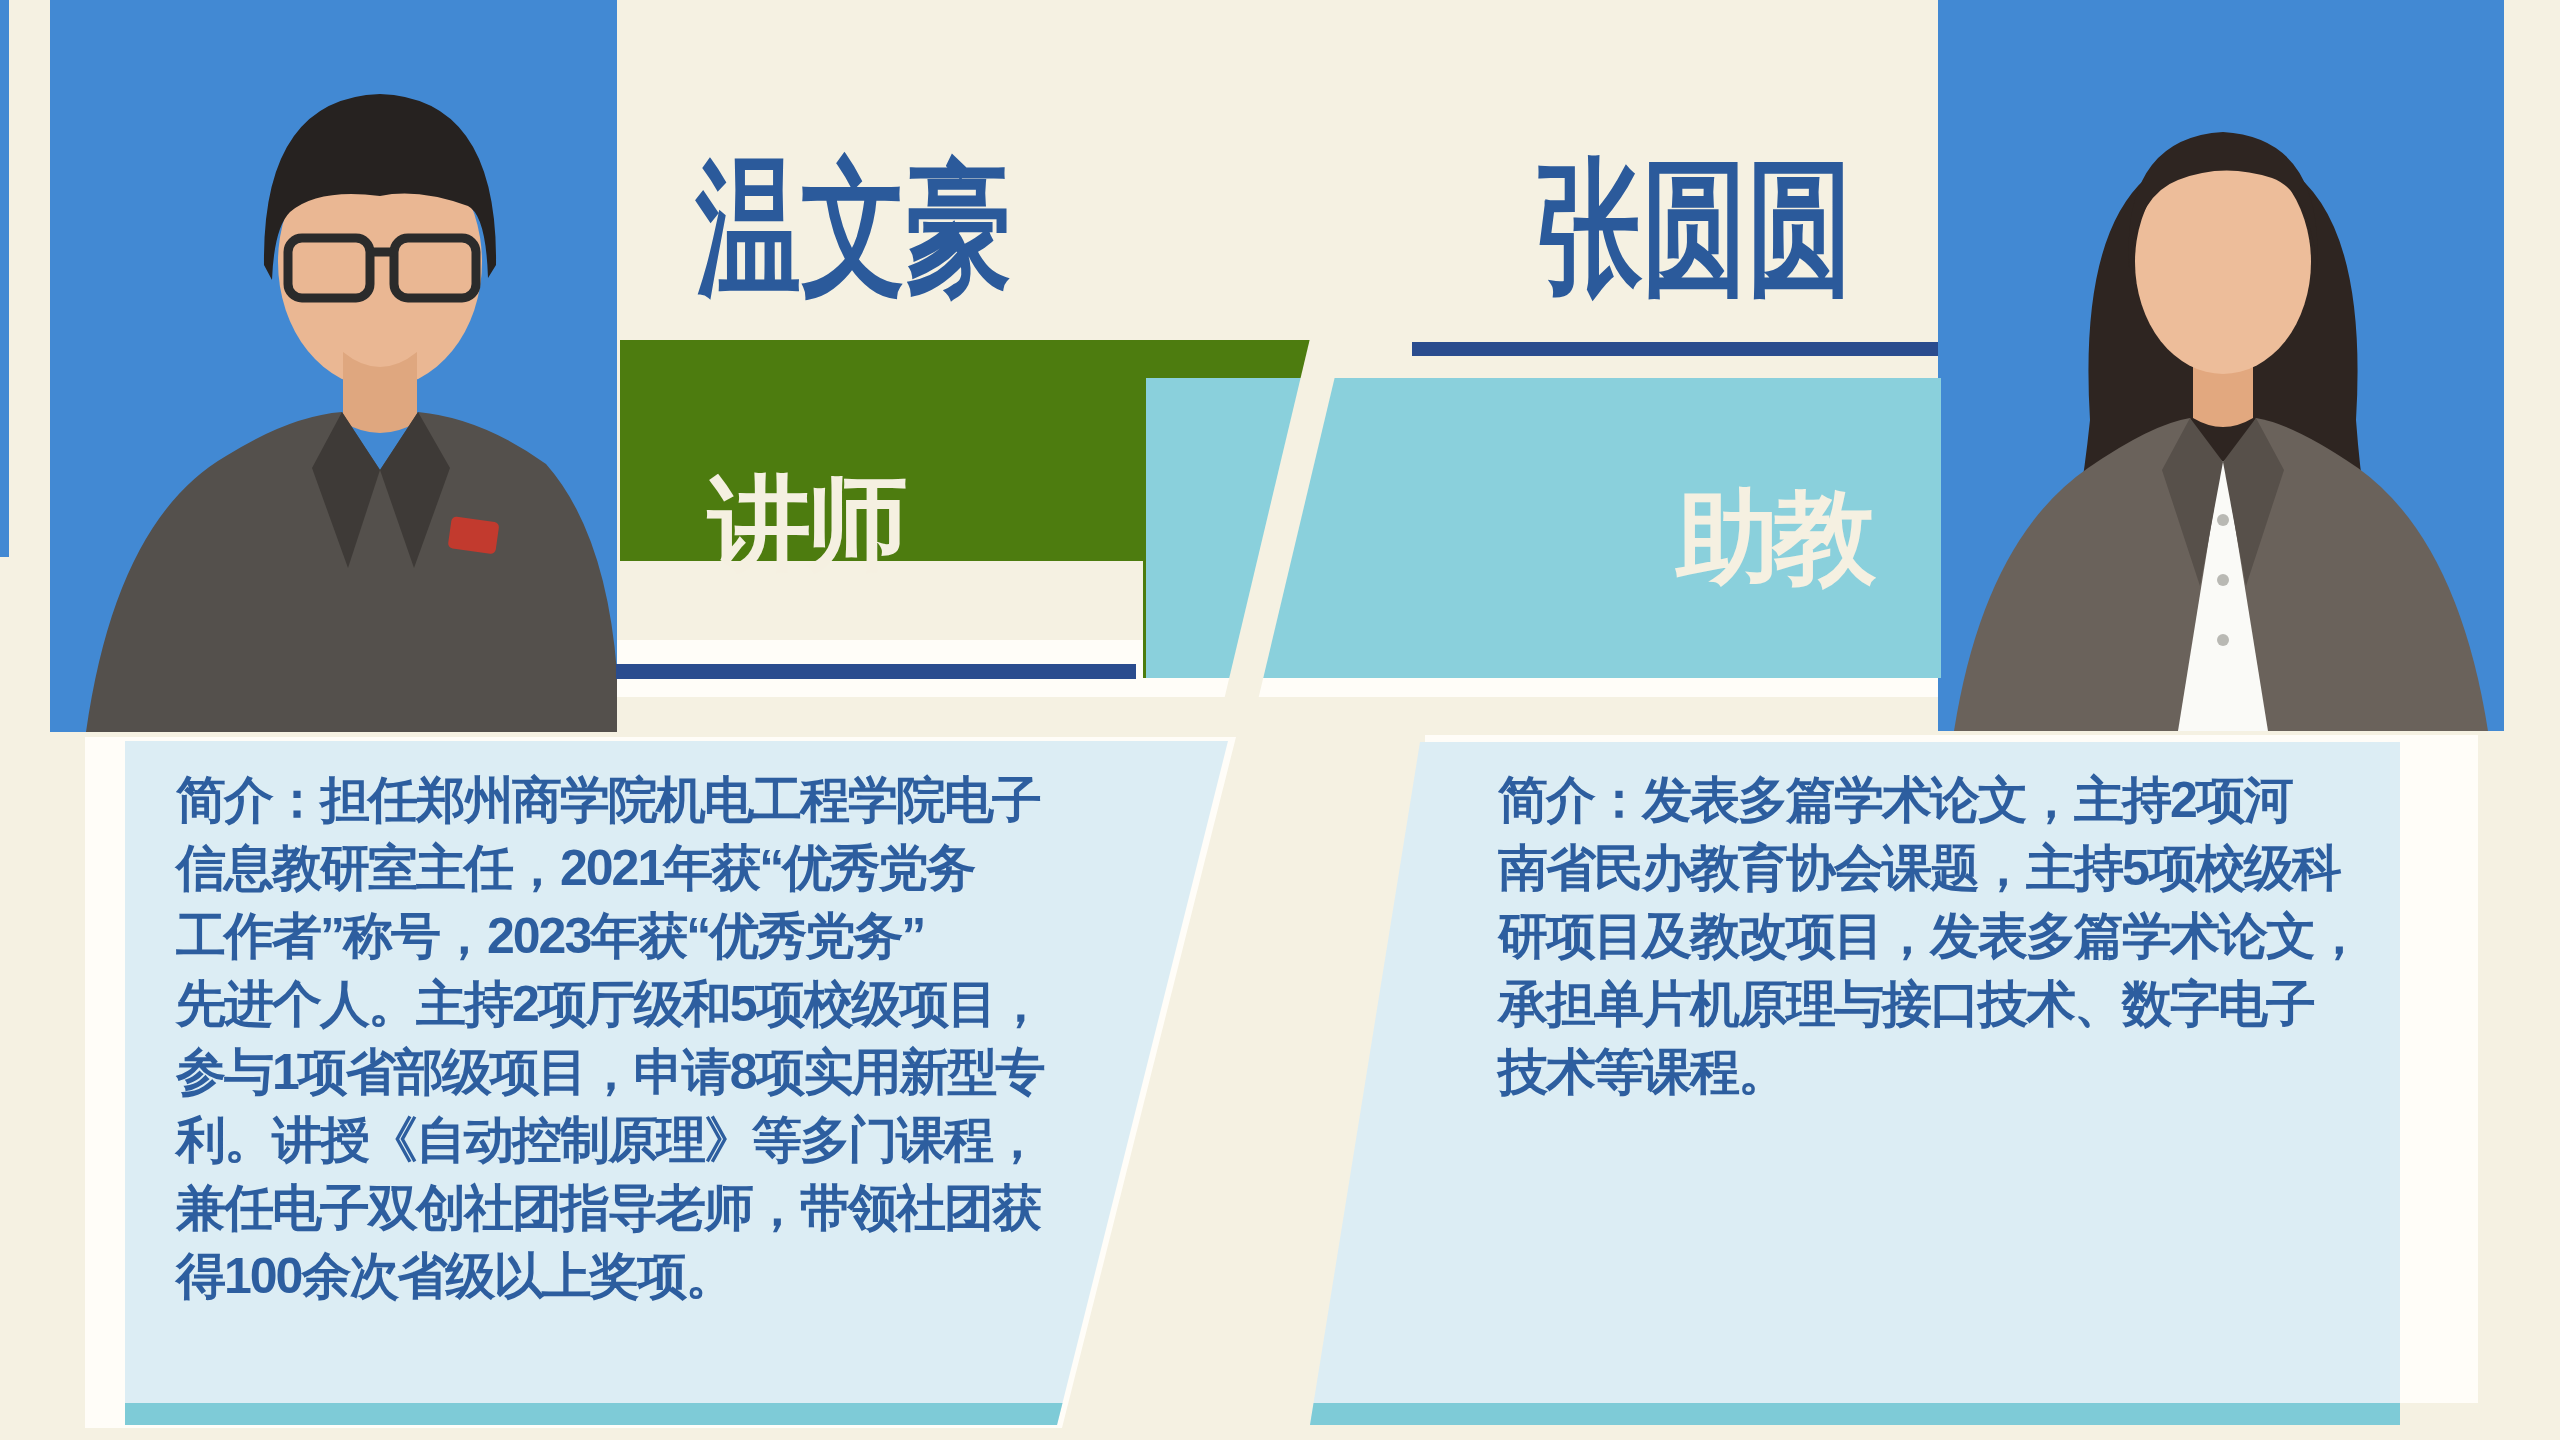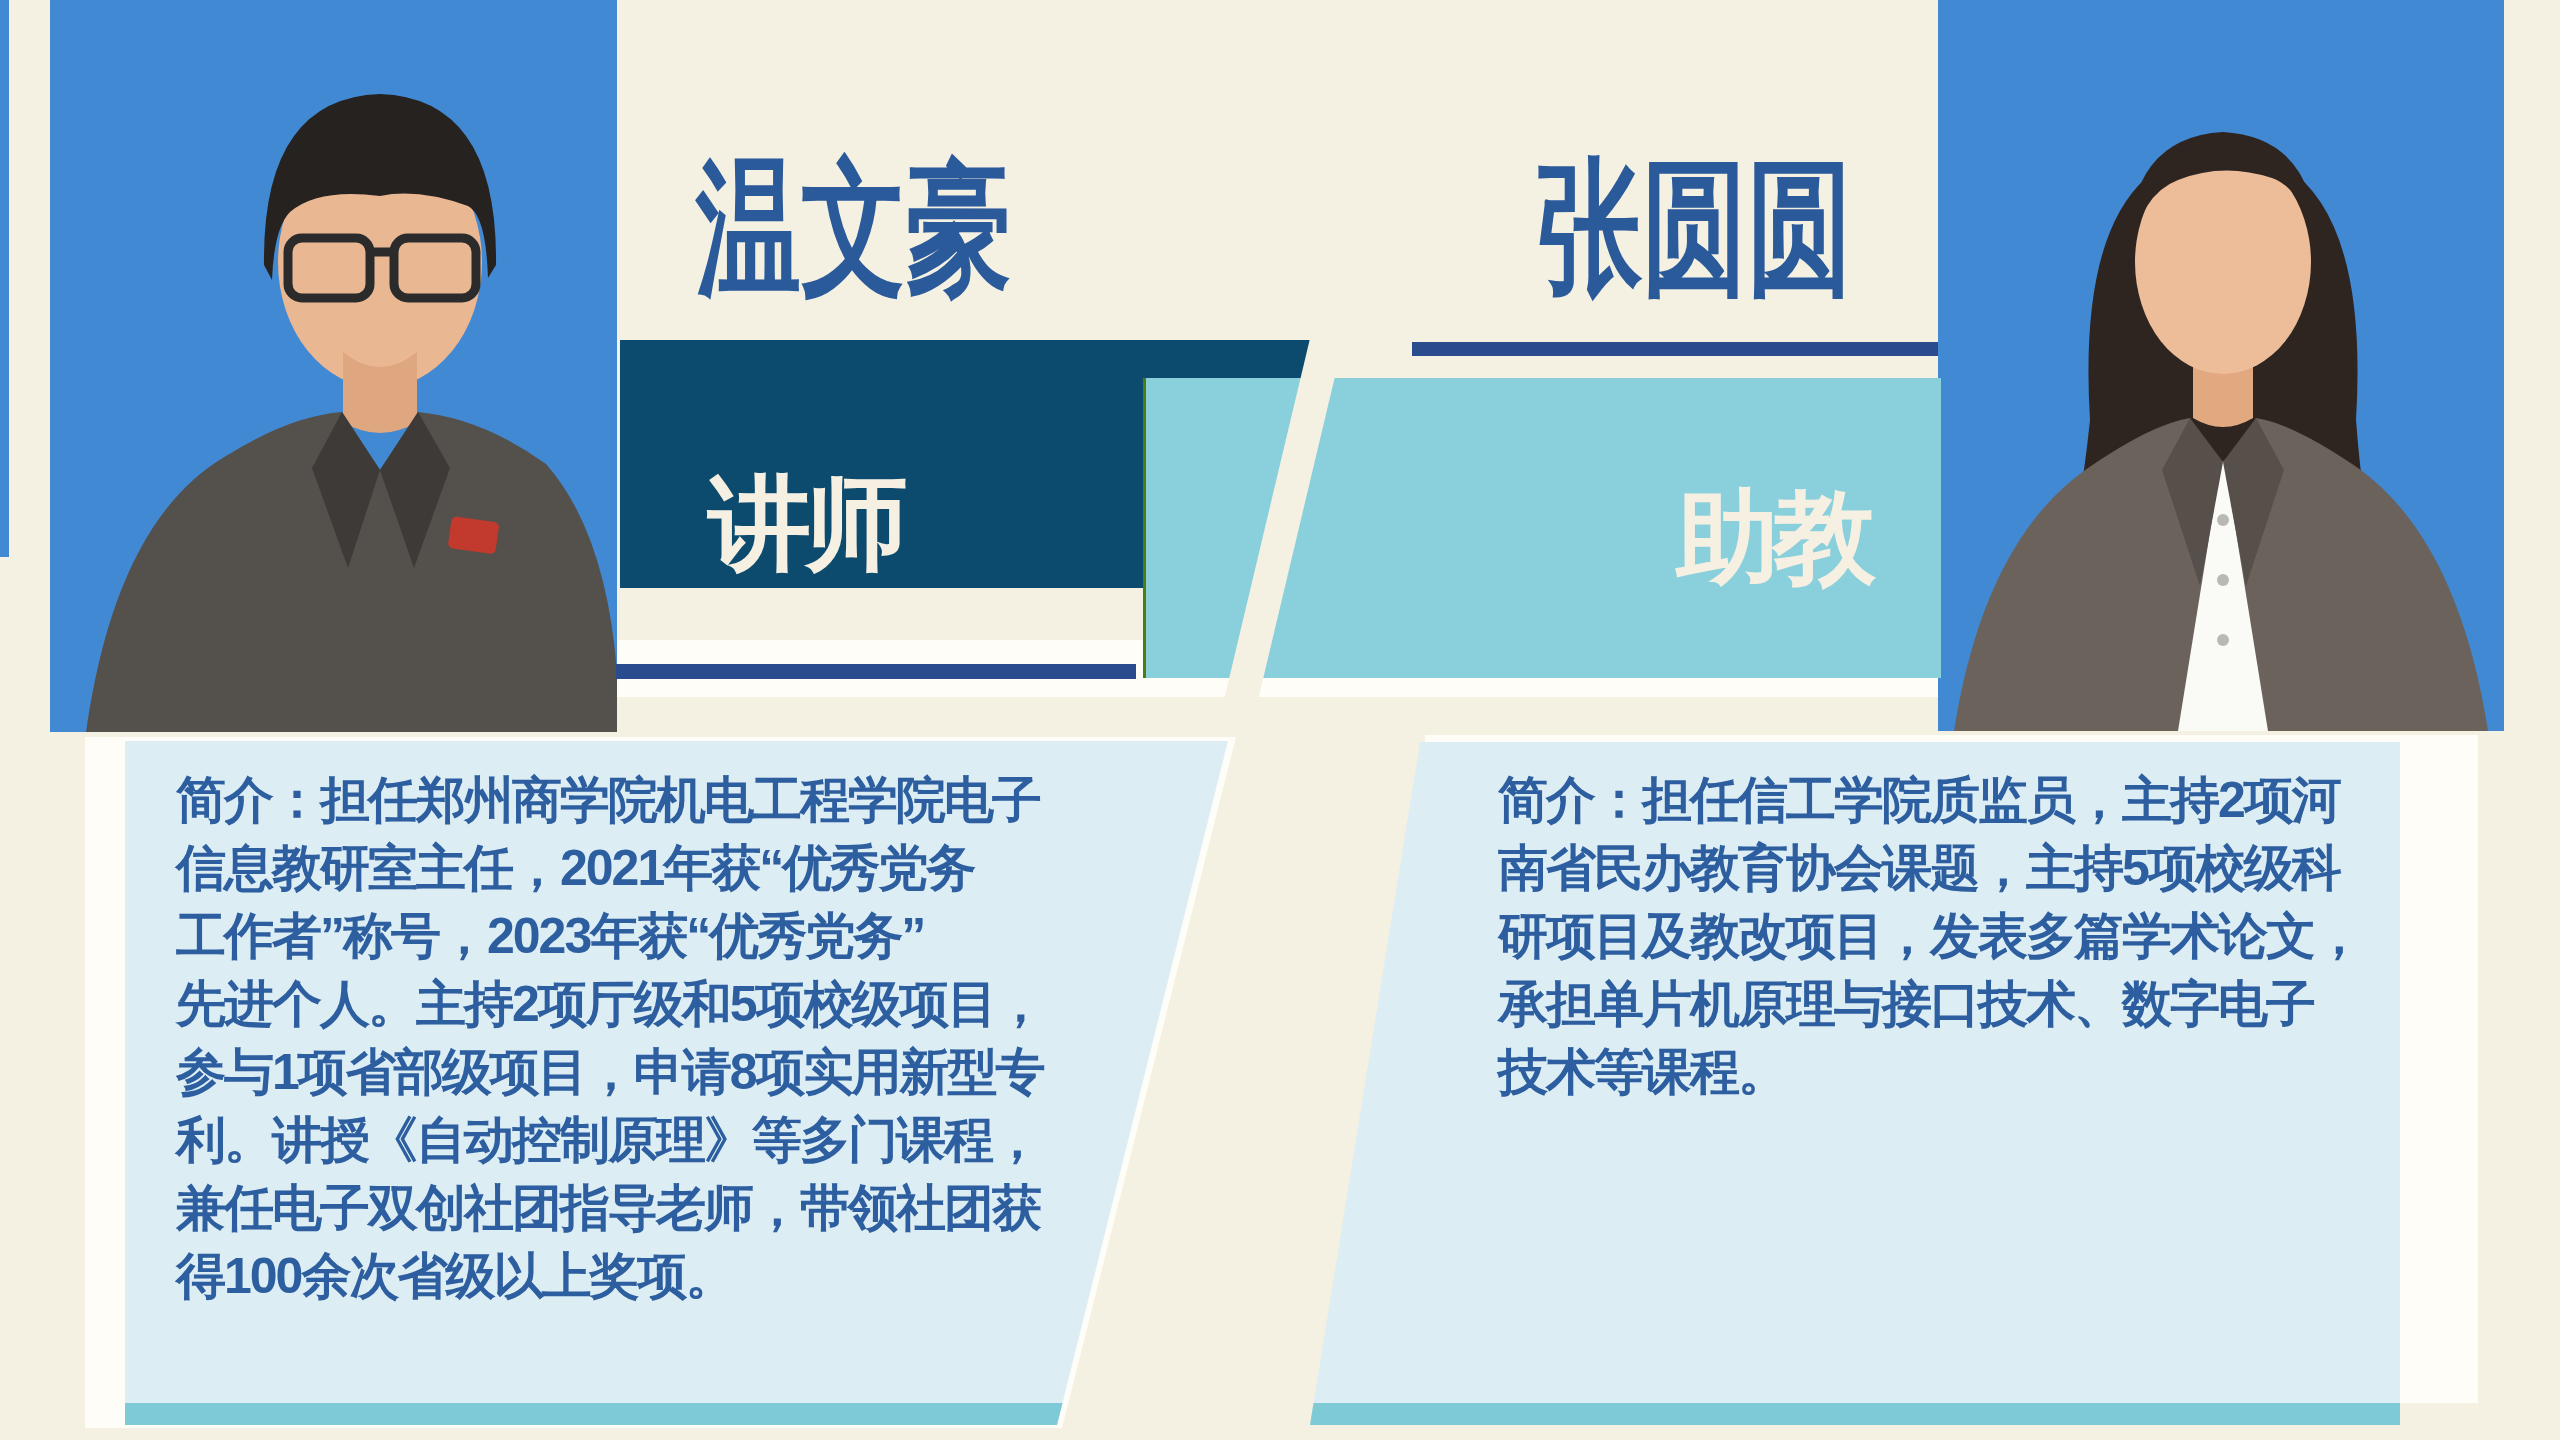--- a/index.html
+++ b/index.html
@@ -4,21 +4,21 @@
 <style>
   html,body{margin:0;padding:0;background:#e8e4d8;}
   .slide{position:relative;width:2560px;height:1440px;background:#f5f1e2;overflow:hidden;
          font-family:Liberation Sans, sans-serif;}
 
   
   .photo{position:absolute;top:0;background:#4289d3;overflow:hidden;}
   .photo svg{position:absolute;left:0;top:0;}
 
   
-  .band-dark{position:absolute;left:620px;top:340px;width:692px;height:248px;background:#0c4a6e;z-index:2;padding-left:7px;}
+  .band-dark{position:absolute;left:620px;top:340px;width:692px;height:221px;background:#4d7c0f;z-index:2;padding-left:7px;}
   .band-light{position:absolute;left:1143px;top:378px;width:795px;height:300px;background:#8ad0dc;
               border-left:3px solid #4d7c0f;box-sizing:content-box;z-index:3;}
   .white-strip{position:absolute;left:617px;top:640px;width:1321px;height:57px;background:#fffdf8;z-index:1;}
   .navy-line-left{position:absolute;left:616px;top:664px;width:520px;height:15px;background:#2a4c8e;z-index:5;}
   .navy-line-right{position:absolute;left:1412px;top:342px;width:526px;height:14px;background:#2a4c8e;z-index:5;}
   .stripe{position:absolute;left:1200px;top:330px;width:160px;height:370px;background:#f5f1e2;z-index:4;
           clip-path:polygon(112px 0,146px 0,58px 370px,24px 370px);}
   .edge-sliver{position:absolute;left:0;top:0;width:9px;height:557px;background:#4289d3;}
 
   
@@ -107,20 +107,20 @@
     <div>简介：担任郑州商学院机电工程学院电子</div>
     <div>信息教研室主任，2021年获“优秀党务</div>
     <div>工作者”称号，2023年获“优秀党务”</div>
     <div>先进个人。主持2项厅级和5项校级项目，</div>
     <div>参与1项省部级项目，申请8项实用新型专</div>
     <div>利。讲授《自动控制原理》等多门课程，</div>
     <div>兼任电子双创社团指导老师，带领社团获</div>
     <div>得100余次省级以上奖项。</div>
   </div>
   <div class="bio" style="left:1498px;">
-    <div>简介：担任信工学院质监员，主持2项河</div>
+    <div>简介：发表多篇学术论文，主持2项河</div>
     <div>南省民办教育协会课题，主持5项校级科</div>
     <div>研项目及教改项目，发表多篇学术论文，</div>
     <div>承担单片机原理与接口技术、数字电子</div>
     <div>技术等课程。</div>
   </div>
 
 </div>
 
 </body></html>

